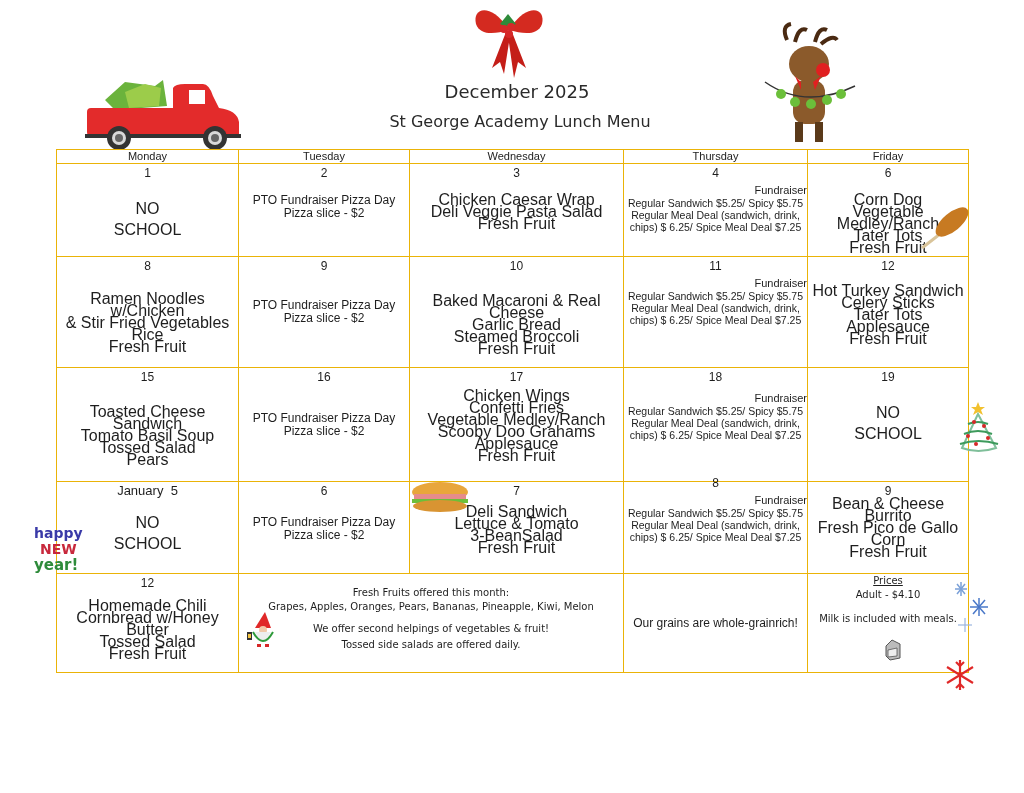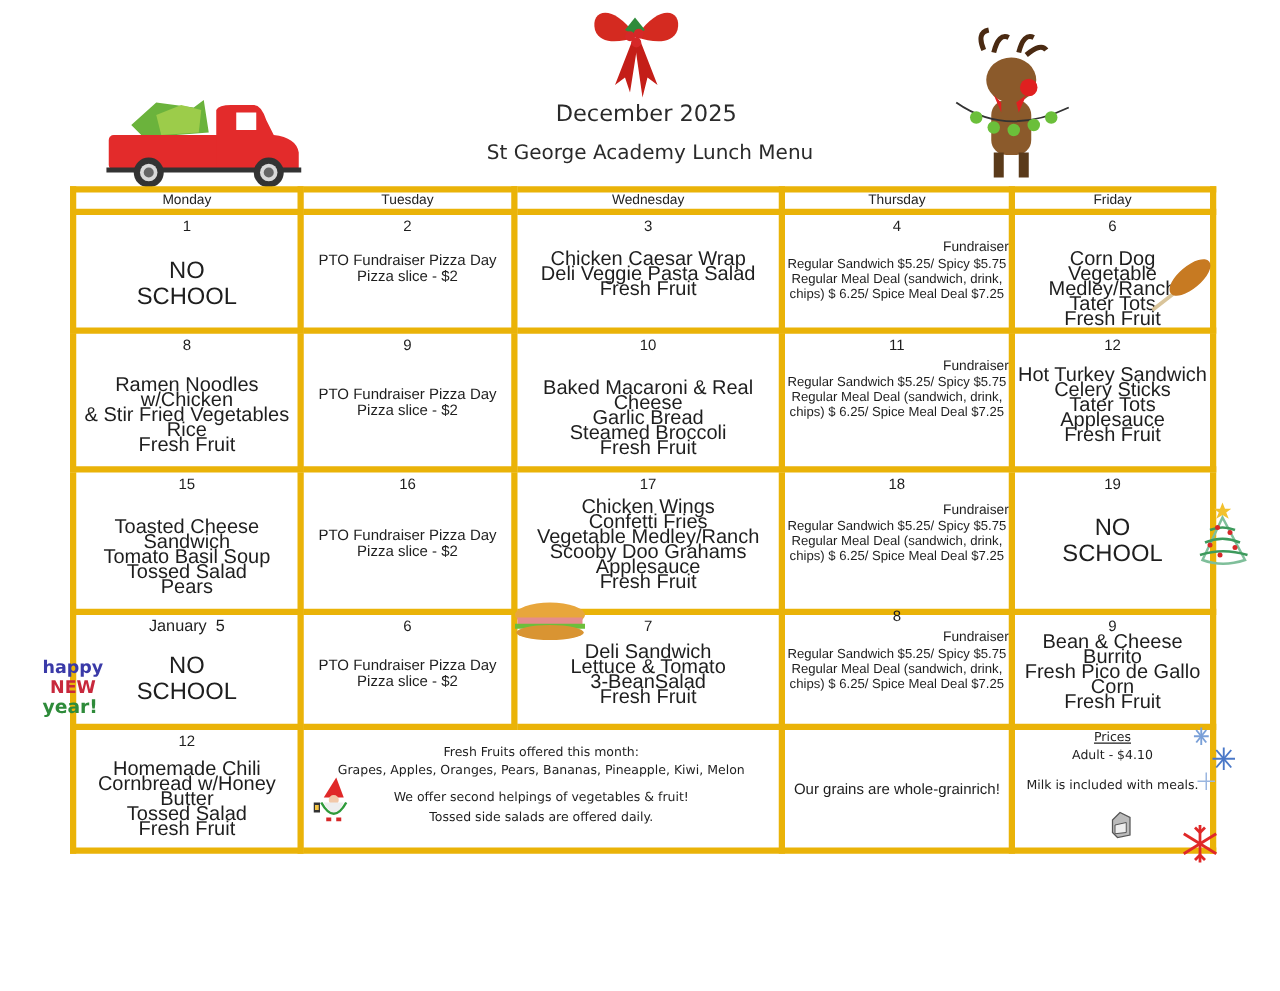--- a/index.html
+++ b/index.html
@@ -13,28 +13,28 @@
   }
   .title-school {
     position: absolute; left: 0; width: 1040px; top: 112px; text-align: center;
     font-family: "DejaVu Sans", sans-serif; font-size: 16px; color: #2a2a2a;
   }
   table.cal {
     position: absolute; left: 56px; top: 149px; width: 912px;
     border-collapse: collapse; table-layout: fixed;
   }
   table.cal td, table.cal th {
-    border: 5px solid #eab308; text-align: center; vertical-align: top; padding: 0;
+    border: 1px solid #eab308; text-align: center; vertical-align: top; padding: 0;
     font-weight: normal; position: relative;
   }
   table.cal th { font-size: 11px; height: 13px; line-height: 13px; color: #222; }
   .daynum { font-size: 12px; line-height: 14px; margin-top: 2px; display: block; }
   .menu { font-size: 16px; line-height: 12px; margin-top: 14px; }
   .menu div { margin: 0; }
-  .noschool { font-size: 19px; line-height: 21px; margin-top: 18px; }
+  .noschool { font-size: 16px; line-height: 21px; margin-top: 18px; }
   .fund-title { font-size: 11px; line-height: 13px; margin-top: 4px; text-align: right; }
   .fund-line { font-size: 10.5px; line-height: 12px; }
   .pizza { font-size: 12px; line-height: 13px; margin-top: 14px; }
   .bottom-note { font-family: "DejaVu Sans", sans-serif; font-size: 10px; line-height: 14px; }
   .deco { position: absolute; }
 </style>
 </head>
 <body>
 
 <svg class="deco" style="left:470px;top:2px" width="78" height="78" viewBox="0 0 78 78">

